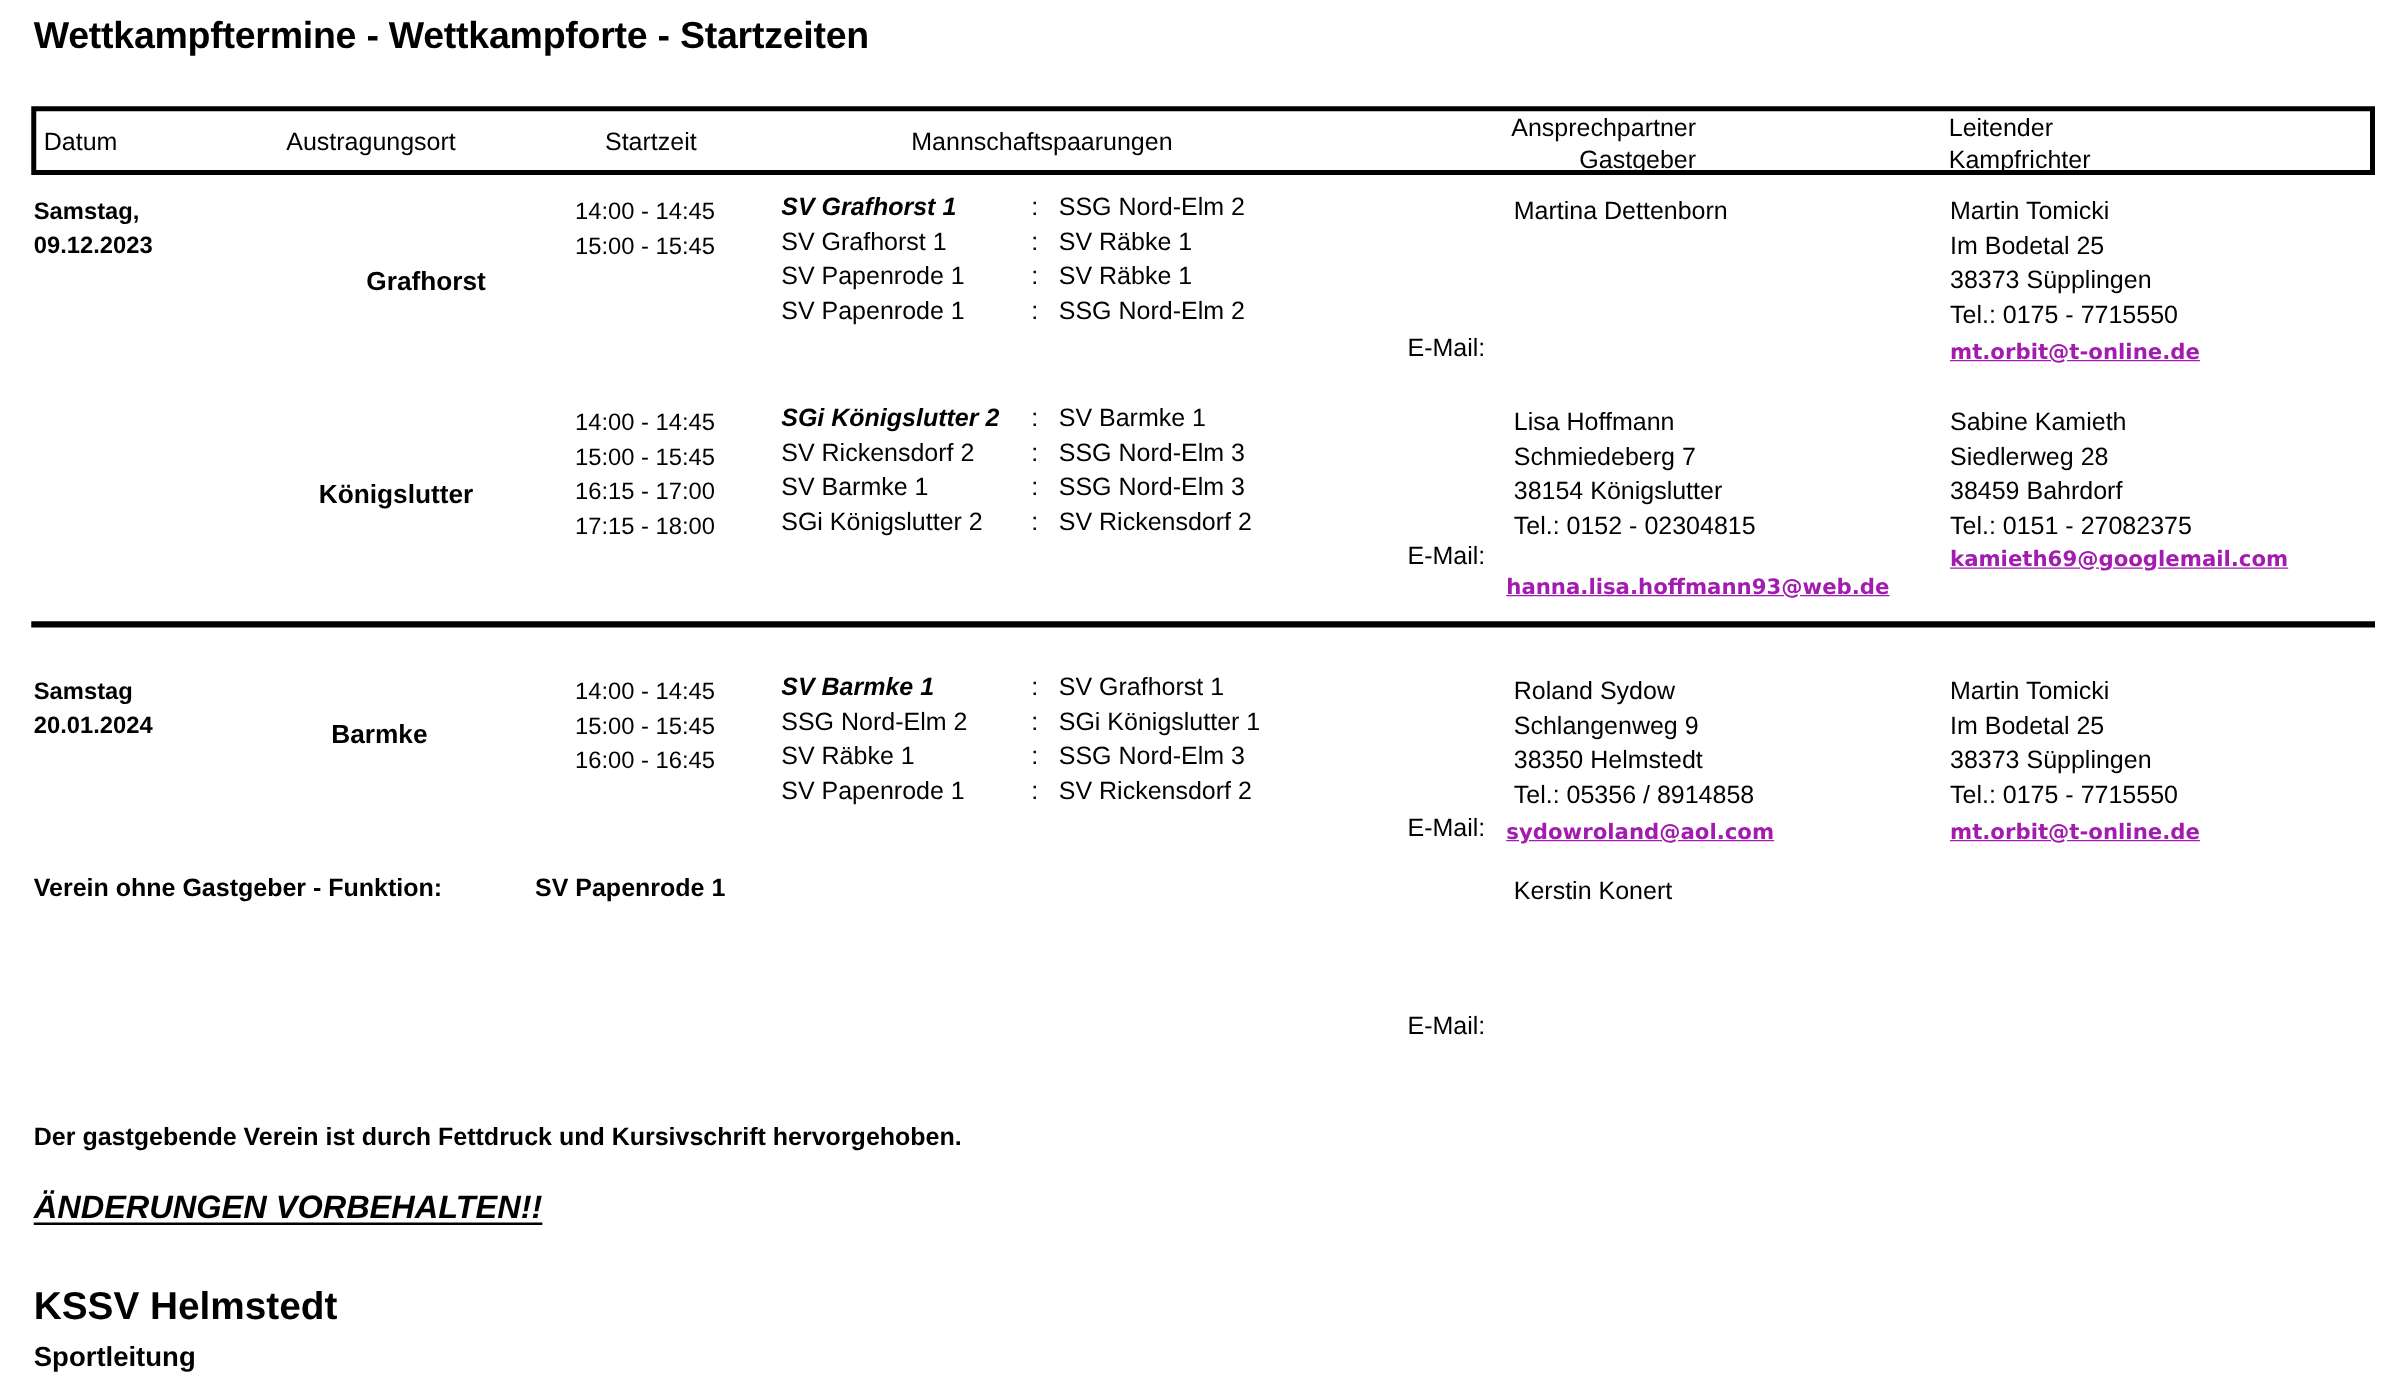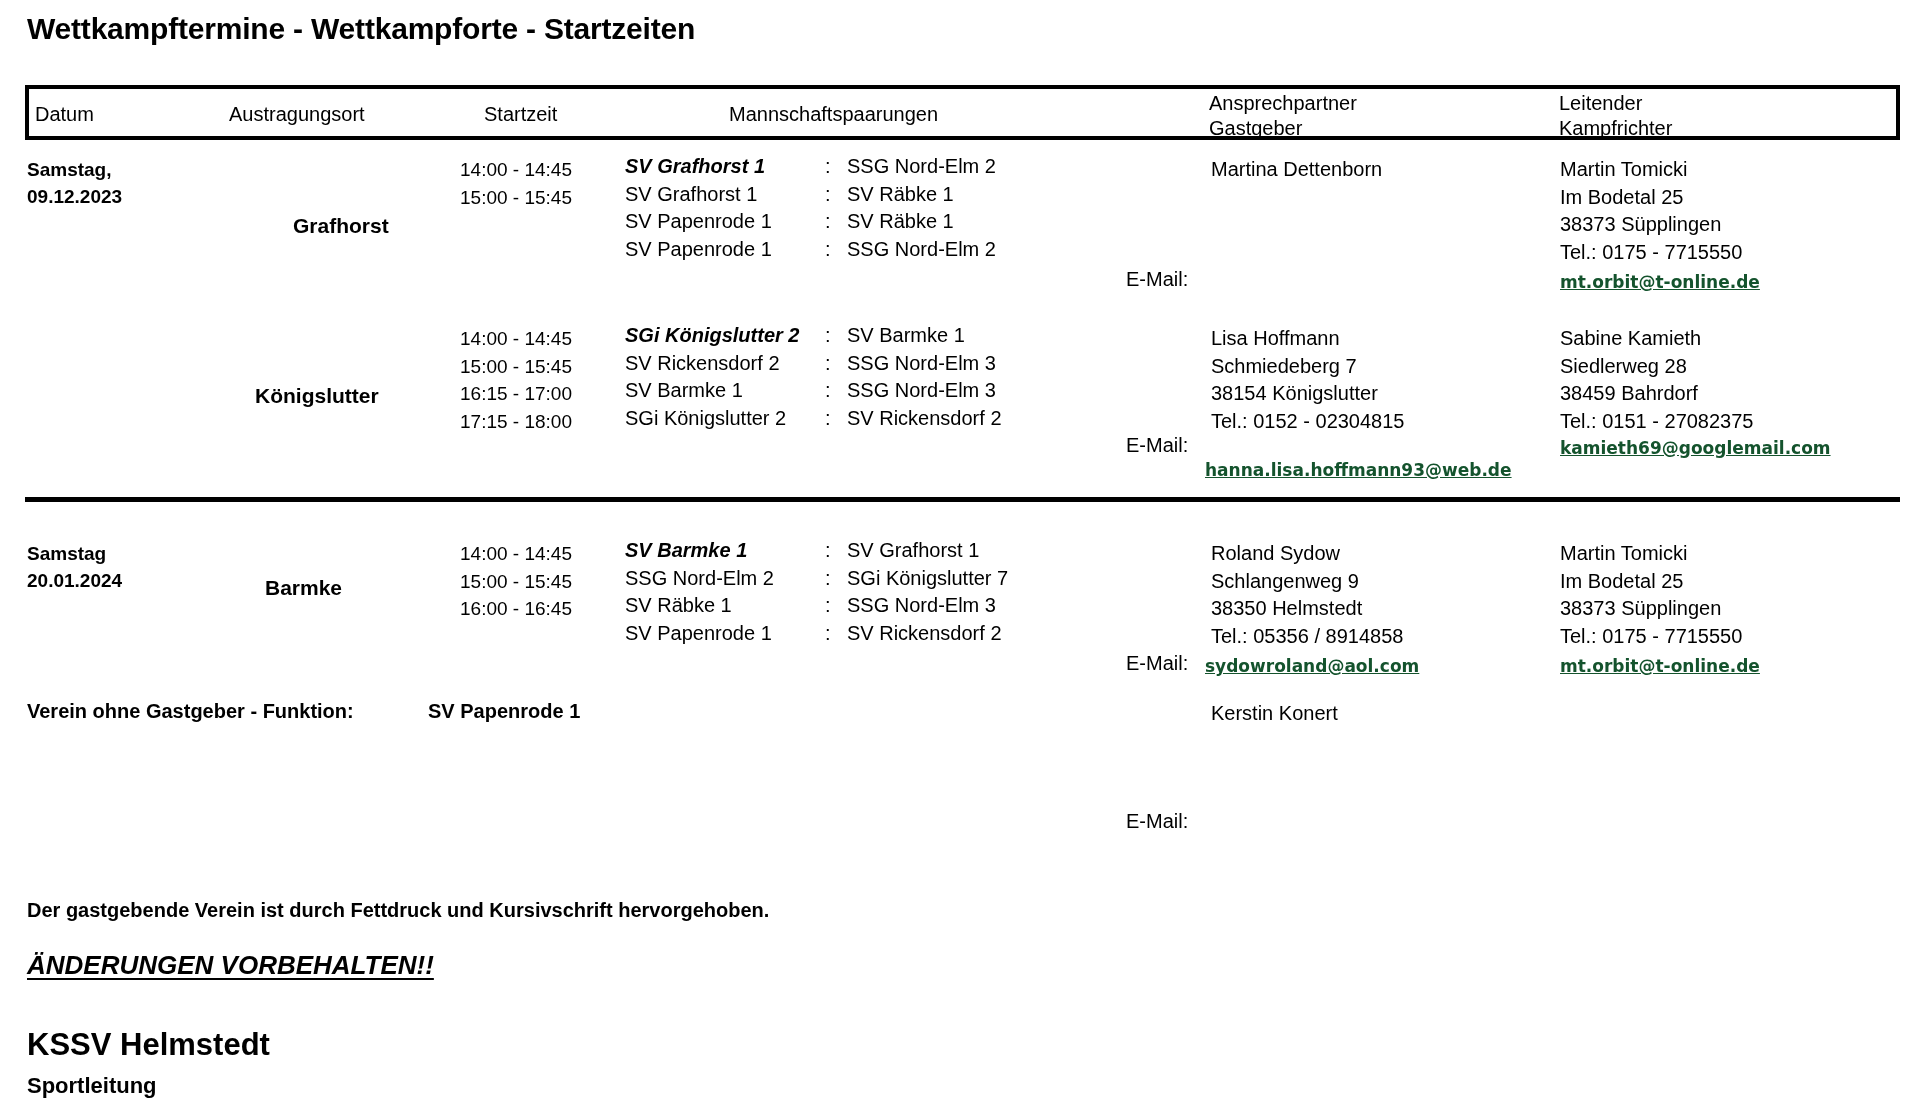--- a/index.html
+++ b/index.html
@@ -48,21 +48,21 @@
     position: absolute;
     font-size: 20px;
     line-height: 25px;
     font-weight: normal;
     white-space: pre-line;
   }
   .hc-datum        { left: 6px;   top: 13px; }
   .hc-ort          { left: 200px; top: 13px; }
   .hc-zeit         { left: 455px; top: 13px; }
   .hc-paarungen    { left: 700px; top: 13px; }
-  .hc-ansprech     { left: 1180px; top: 2px; }
+  .hc-ansprech     { left: 1180px; top: 2px; text-align: right; }
   .hc-leitend      { left: 1530px; top: 2px; }
 
   
   .rule {
     position: absolute;
     left: 25px;
     width: 1875px;
     height: 5px;
     background: #000;
   }
@@ -116,21 +116,21 @@
     white-space: pre-line;
   }
   .email-label {
     position: absolute;
     font-size: 20px;
     white-space: nowrap;
   }
   .email-link {
     position: absolute;
     font-size: 17px;
-    color: #14532d;
+    color: #a21caf;
     text-decoration: underline;
     white-space: nowrap;
     font-family: "DejaVu Sans", sans-serif;
     font-weight: bold;
   }
 
   
   .note-line {
     position: absolute;
     font-size: 20px;
@@ -269,21 +269,21 @@
 
   <div class="pairings" style="left:625px; top:539px;">
     <div class="pair-row">
       <span class="pair-home bi">SV Barmke  1</span>
       <span class="pair-colon">:</span>
       <span class="pair-away">SV Grafhorst  1</span>
     </div>
     <div class="pair-row">
       <span class="pair-home">SSG Nord-Elm  2</span>
       <span class="pair-colon">:</span>
-      <span class="pair-away">SGi Königslutter  7</span>
+      <span class="pair-away">SGi Königslutter  1</span>
     </div>
     <div class="pair-row">
       <span class="pair-home">SV Räbke  1</span>
       <span class="pair-colon">:</span>
       <span class="pair-away">SSG Nord-Elm  3</span>
     </div>
     <div class="pair-row">
       <span class="pair-home">SV Papenrode  1</span>
       <span class="pair-colon">:</span>
       <span class="pair-away">SV Rickensdorf  2</span>

